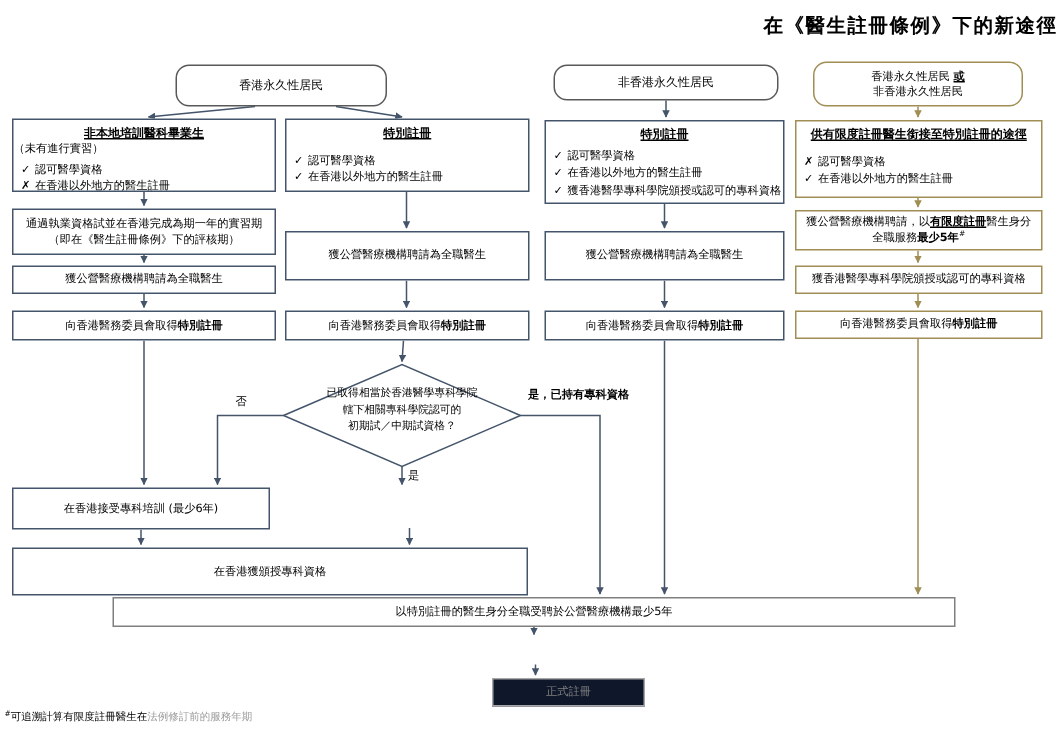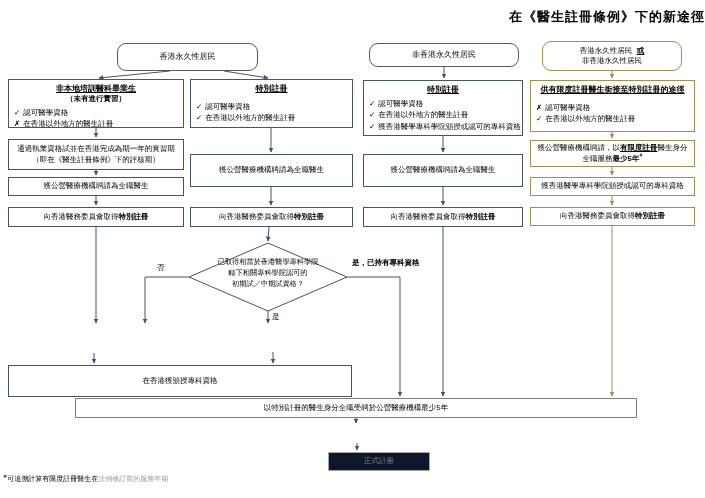--- a/index.html
+++ b/index.html
@@ -6,24 +6,24 @@
   .canvas{position:relative;width:705px;height:498px;background:#fff;overflow:hidden;
           font-family:"DejaVu Sans","Liberation Sans",sans-serif;color:#000;}
   .title{position:absolute;top:8px;left:0;width:100%;text-align:right;
          font-size:13px;font-weight:bold;letter-spacing:1px;}
   svg.flow{position:absolute;top:0;left:0;}
   .box{position:absolute;box-sizing:border-box;border:1px solid #44546a;background:#fff;}
   .flex{display:flex;align-items:center;justify-content:center;text-align:center;}
   .rounded{border-radius:9px;border-color:#595959;}
   .tan{border-color:#a08e55;}
   .fs8{font-size:8px;line-height:1.35;}
-  .fs75{font-size:7.5px;line-height:1.35;font-family:Liberation Mono, monospace;}
+  .fs75{font-size:7.5px;line-height:1.35;}
   .hdr .t{display:block;text-align:center;font-weight:bold;text-decoration:underline;
           font-size:8px;margin-top:3px;}
-  .hdr .sub{display:block;text-align:center;font-size:7.5px;font-weight:bold;}
+  .hdr .sub{display:block;font-size:7.5px;}
   .crit{margin:3px 0 0 5px;font-size:7.5px;line-height:1.5;}
   .crit .row{display:flex;gap:3px;align-items:flex-start;}
   .crit .mark{font-weight:bold;flex:0 0 auto;}
   .crit.gap{margin-top:7px;}
   .bold{font-weight:bold;}
   .bu{font-weight:bold;text-decoration:underline;}
   .u{text-decoration:underline;font-weight:bold;}
   .lbl{position:absolute;font-size:7.5px;}
   .lbl.b{font-weight:bold;}
   .dtext{position:absolute;text-align:center;font-size:7.2px;line-height:1.5;}
@@ -195,20 +195,23 @@
 
   <div class="dtext" style="left:196px;top:257px;width:144px;">
     <span>已取得相當於香港醫學專科學院</span><br>
     <span>轄下相關專科學院認可的</span><br>
     <span>初期試／中期試資格？</span>
   </div>
   <div class="lbl" style="left:157px;top:263px;">否</div>
   <div class="lbl" style="left:272px;top:312px;">是</div>
   <div class="lbl b" style="left:352px;top:258px;">是，已持有專科資格</div>
 
+  <div class="box flex fs75" style="left:8px;top:325px;width:172px;height:28px;">
+    <span>在香港接受專科培訓 (最少6年)</span>
+  </div>
   <div class="box flex fs75" style="left:8px;top:365px;width:344px;height:32px;">
     <span>在香港獲頒授專科資格</span>
   </div>
   <div class="box flex fs75" style="left:75px;top:398px;width:562px;height:20px;border-color:#7f7f7f;">
     <span>以特別註冊的醫生身分全職受聘於公營醫療機構最少5年</span>
   </div>
   <div class="box flex fs75 formal" style="left:328px;top:452px;width:102px;height:19px;">
     <span>正式註冊</span>
   </div>
 

